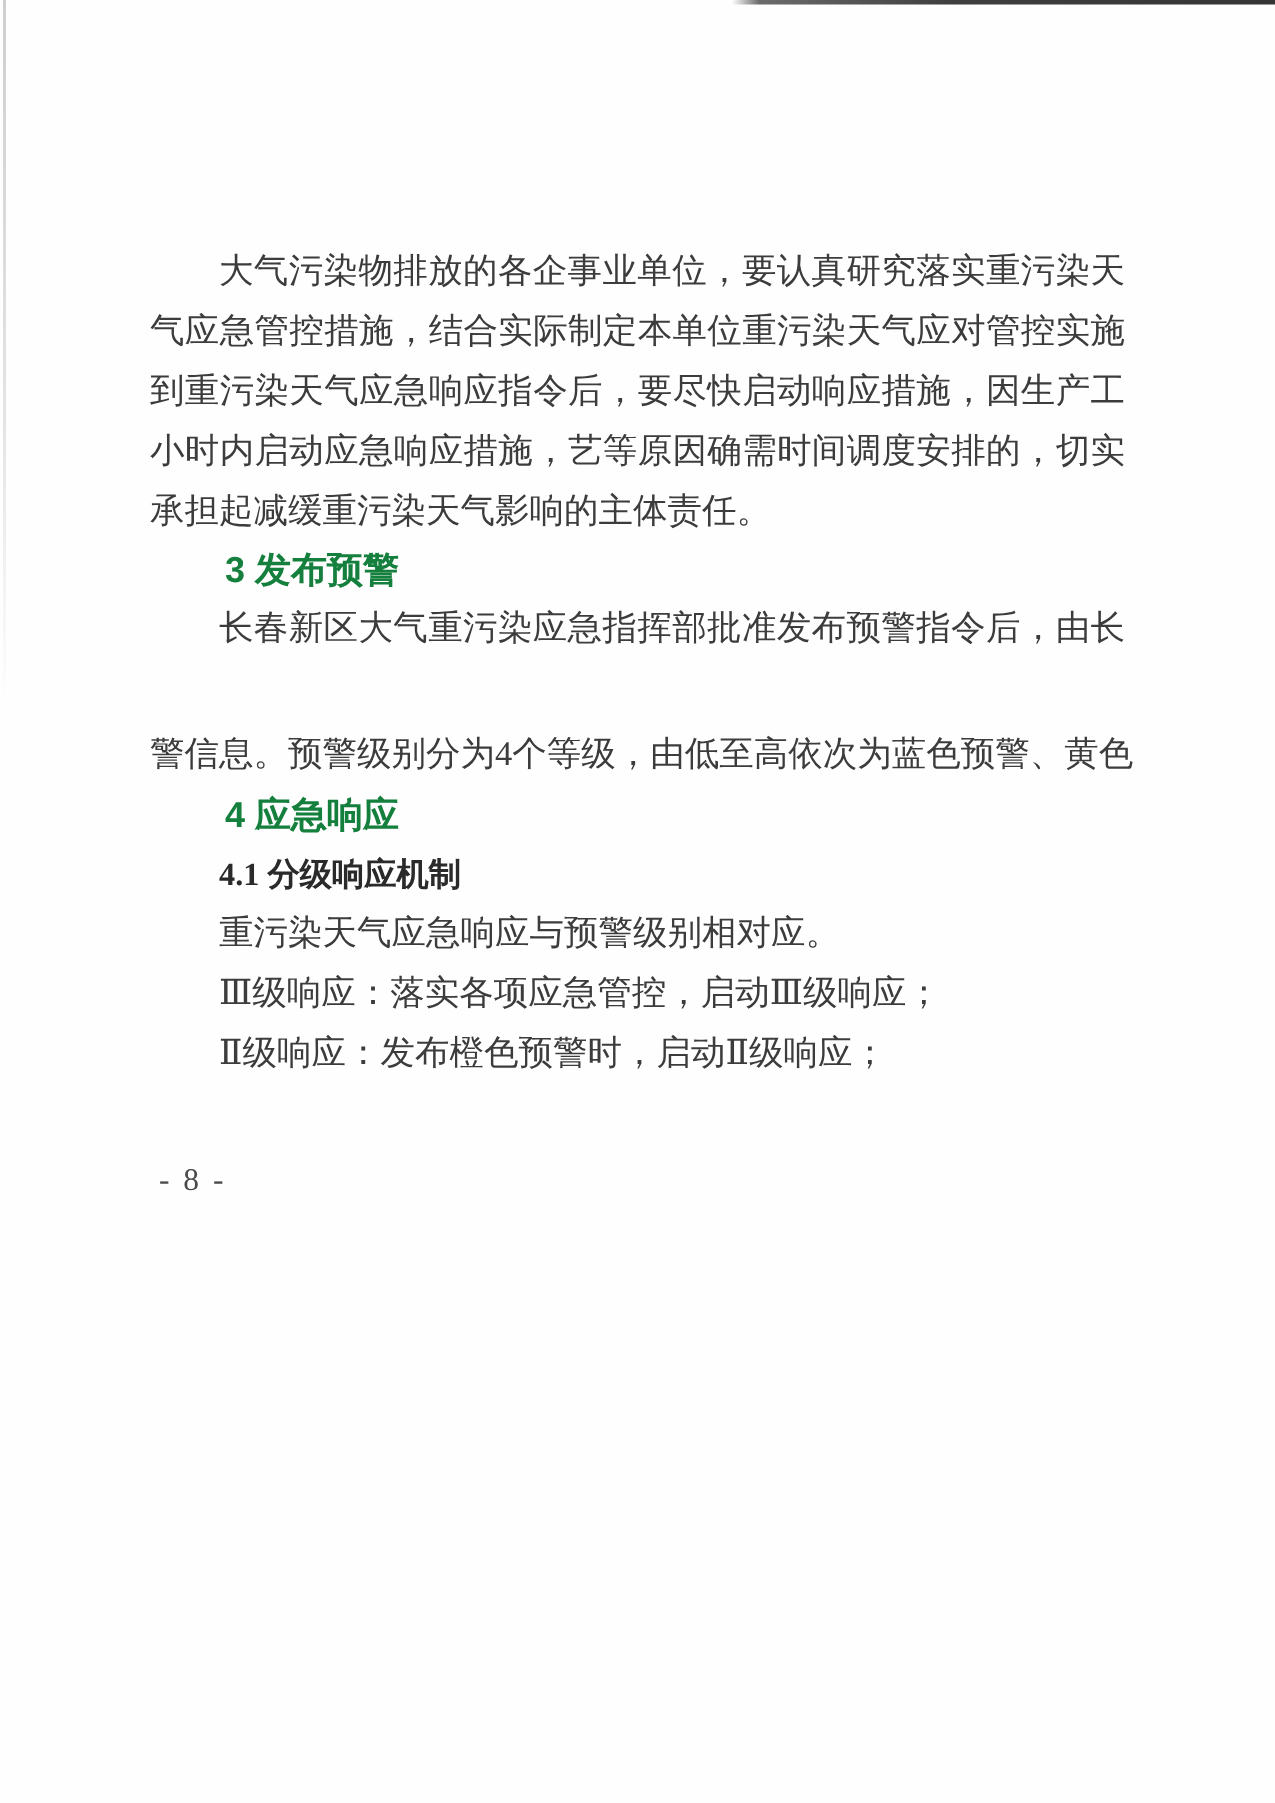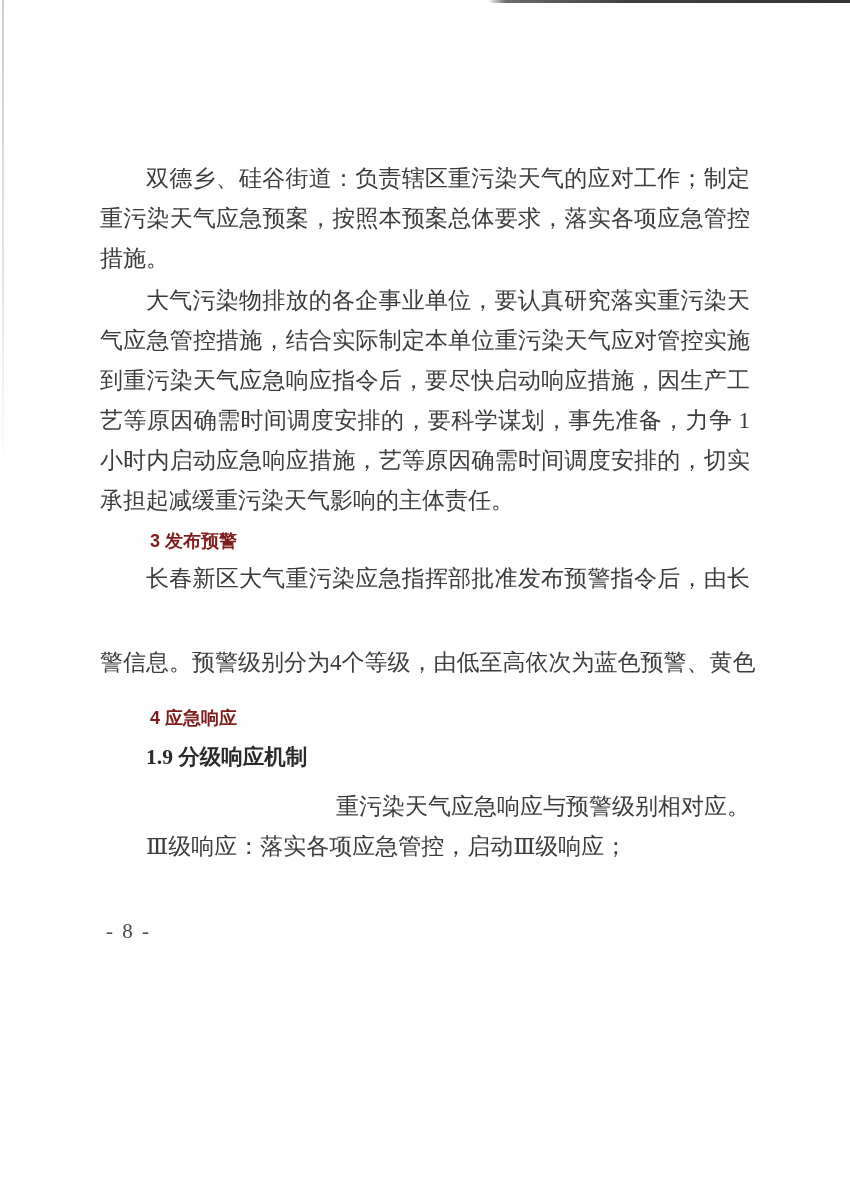--- a/index.html
+++ b/index.html
@@ -55,39 +55,39 @@
     text-align-last: justify;
   }
   .ovf { white-space: nowrap; margin-top: 44px; }
   .para { margin: 0; padding: 0; }
   .p2 { margin-top: 2px; }
   .p3 { margin-top: 1px; }
   
   .h-sec {
     font-family: "Liberation Sans", "DejaVu Sans", sans-serif;
     font-weight: 700;
-    font-size: 18px;
+    font-size: 24px;
     line-height: 34px;
     height: 34px;
-    color: #7f1d1d;
+    color: #15803d;
     padding-left: 50px;
   }
   .h3-sec { margin-top: 3px; }
-  .h4-sec { margin-top: 18px; }
+  .h4-sec { margin-top: 4px; }
   
   .h-sub {
     font-weight: 700;
     font-size: 21.5px;
     line-height: 32px;
     height: 32px;
     color: #2a2a2a;
     padding-left: 46px;
     margin-top: 6px;
   }
-  .p4 { margin-top: 14px; text-align: right; }
+  .p4 { margin-top: 3px; }
   .resp-list { margin: 0; padding: 0; }
   .page-num {
     margin-top: 52px;
     margin-left: 6px;
     font-size: 21px;
     line-height: 24px;
     height: 24px;
     color: #4a4a4a;
     letter-spacing: 2px;
   }
@@ -95,48 +95,43 @@
 </head>
 <body>
 
 <div class="page">
 
   <div class="scan-top-line"></div>
   <div class="scan-left-line"></div>
 
   <div class="content">
 
-    <div class="para p1">
-      <div class="ln ind j">双德乡、硅谷街道：负责辖区重污染天气的应对工作；制定</div>
-      <div class="ln j">重污染天气应急预案，按照本预案总体要求，落实各项应急管控</div>
-      <div class="ln">措施。</div>
-    </div>
 
     <div class="para p2">
       <div class="ln ind j">大气污染物排放的各企事业单位，要认真研究落实重污染天</div>
       <div class="ln j">气应急管控措施，结合实际制定本单位重污染天气应对管控实施</div>
       <div class="ln j">到重污染天气应急响应指令后，要尽快启动响应措施，因生产工</div>
-      <div class="ln j">艺等原因确需时间调度安排的，要科学谋划，事先准备，力争 1</div>
       <div class="ln j">小时内启动应急响应措施，艺等原因确需时间调度安排的，切实</div>
       <div class="ln">承担起减缓重污染天气影响的主体责任。</div>
     </div>
 
     <div class="h-sec h3-sec">3 发布预警</div>
 
     <div class="para p3">
       <div class="ln ind j">长春新区大气重污染应急指挥部批准发布预警指令后，由长</div>
       <div class="ln ovf">警信息。预警级别分为4个等级，由低至高依次为蓝色预警、黄色</div>
     </div>
 
     <div class="h-sec h4-sec">4 应急响应</div>
 
-    <div class="h-sub">1.9 分级响应机制</div>
+    <div class="h-sub">4.1 分级响应机制</div>
 
     <div class="ln ind p4">重污染天气应急响应与预警级别相对应。</div>
 
     <div class="resp-list">
       <div class="ln ind">Ⅲ级响应：落实各项应急管控，启动Ⅲ级响应；</div>
+      <div class="ln ind">Ⅱ级响应：发布橙色预警时，启动Ⅱ级响应；</div>
     </div>
 
     <div class="page-num">- 8 -</div>
 
   </div>
 </div>
 
 </body></html>

